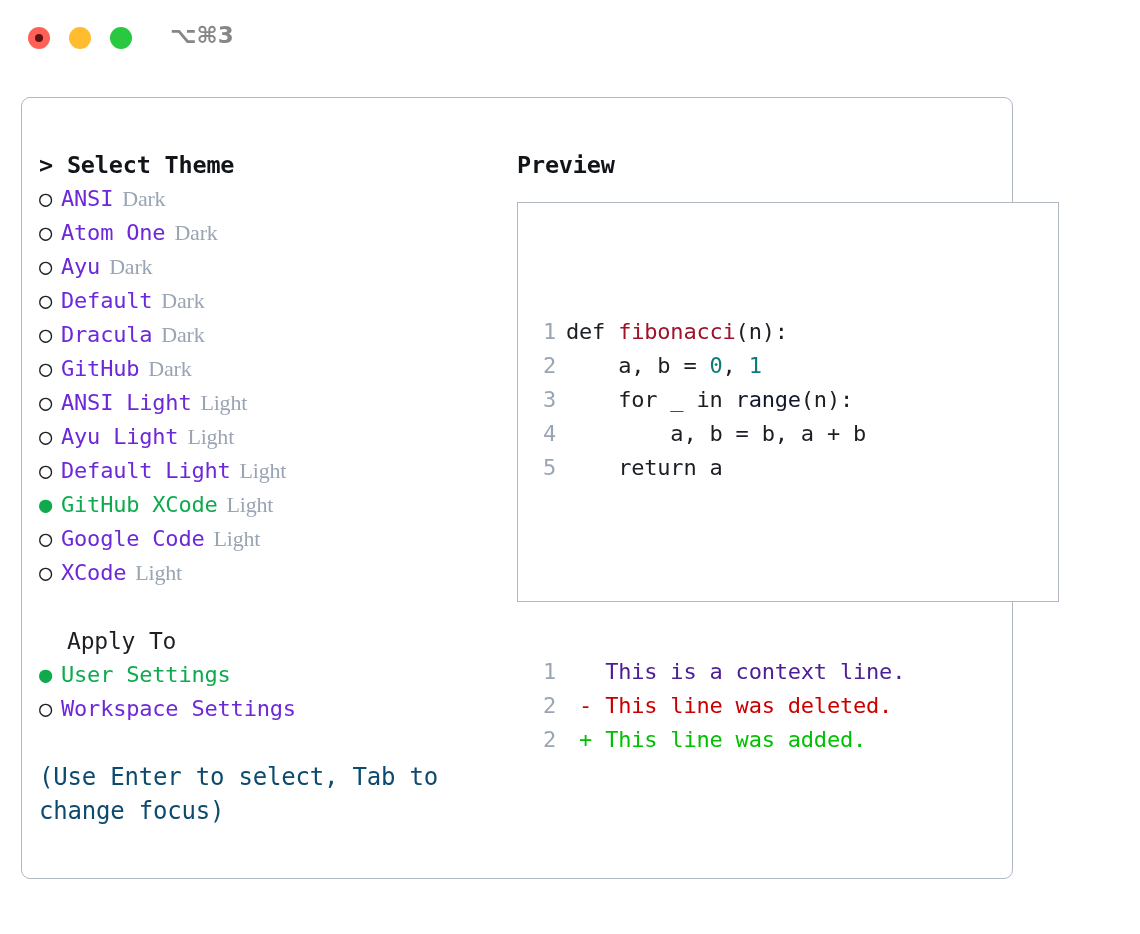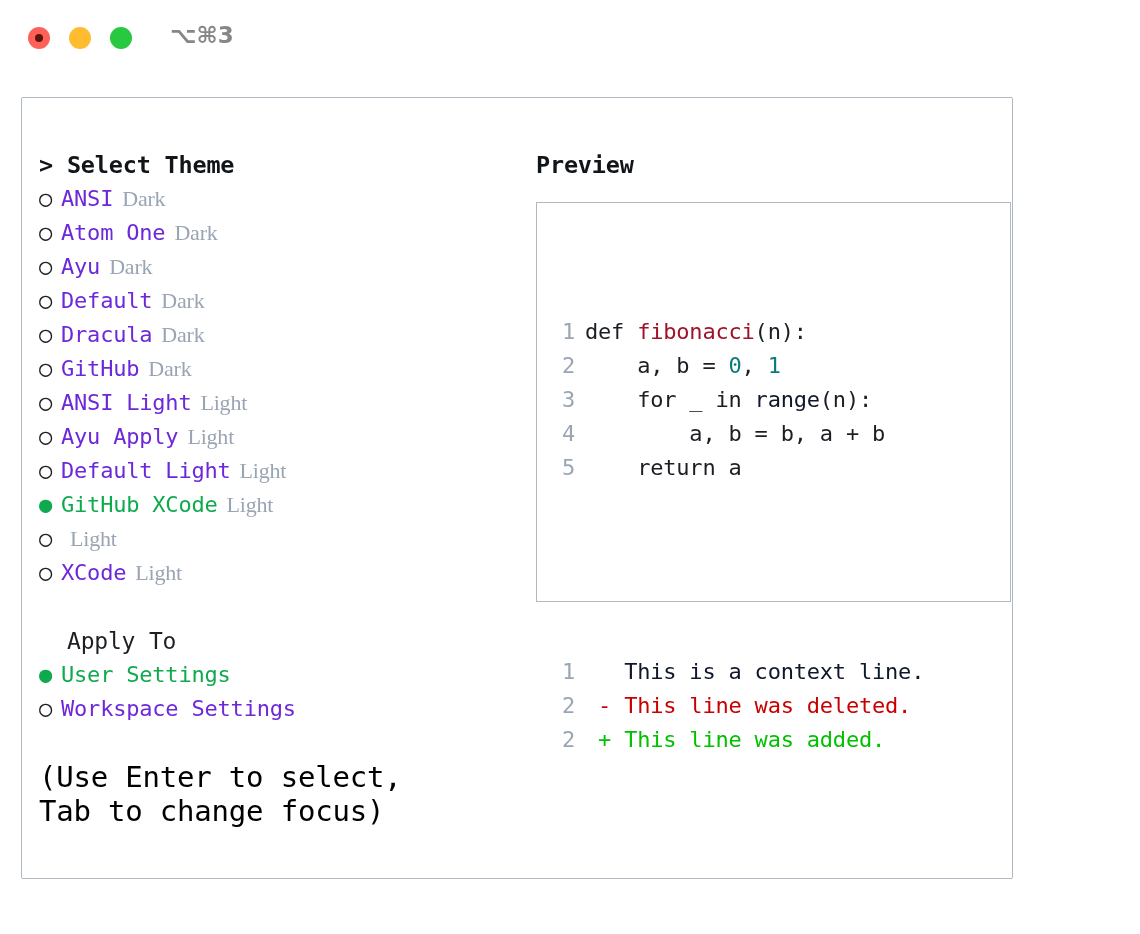--- a/index.html
+++ b/index.html
@@ -64,21 +64,21 @@
     letter-spacing: 0px;
   }
 
   
   .panel {
     position: absolute;
     left: 21px; top: 97px;
     width: 992px;
     height: 782px;
     border: 1.6px solid #b0b8c4;
-    border-radius: 2px;
+    border-radius: 9px;
     box-sizing: border-box;
     background: #ffffff;
   }
 
   .columns {
     position: absolute;
     left: 0; top: 0;
     width: 100%; height: 100%;
   }
 
@@ -125,45 +125,45 @@
     font-size: 23px;
     color: #1b1f24;
     line-height: 34px;
     white-space: pre;
     padding-left: 28px;
     letter-spacing: -0.2px;
   }
   .spacer-lg { height: 34px; }
   .hint {
     margin-top: 34px;
-    font-size: 29px;
-    color: #000000;
+    font-size: 24px;
+    color: #0c4a6e;
     line-height: 34px;
     width: 410px;
     letter-spacing: -0.2px;
   }
 
   
   .right-col {
     position: absolute;
-    left: 473px;
+    left: 454px;
     top: 50px;
     width: 495px;
     padding-left: 41px;
   }
   .preview-title {
     font-size: 23.5px;
     font-weight: bold;
     color: #11151a;
     line-height: 34px;
     letter-spacing: -0.2px;
   }
   .preview-box {
     margin-top: 20px;
-    width: 475px;
+    width: 542px;
     height: 400px;
     border: 1.6px solid #b0b8c4;
     box-sizing: border-box;
     background: #ffffff;
     position: relative;
   }
   .code {
     position: absolute;
     left: 12px;
     top: 44px;
@@ -177,21 +177,21 @@
     display: inline-block;
     width: 26px;
     text-align: right;
     color: #9aa5b4;
     margin-right: 10px;
   }
   .tok-plain { color: #1b1f24; }
   .tok-fn    { color: #a0122a; }
   .tok-num   { color: #0b7a7a; }
   .tok-call  { color: #0f172a; }
-  .diff-ctx  { color: #0f172a; }
+  .diff-ctx  { color: #4c1d95; }
   .diff-del  { color: #c80000; }
   .diff-add  { color: #00c000; }
   .blank-line { display: block; height: 34px; }
 </style>
 </head>
 <body>
 
 <div class="window">
 
   <div class="titlebar">
@@ -209,24 +209,24 @@
       <div class="left-col">
         <div class="section-header">&gt; Select Theme</div>
         <div id="theme-list">
             <div class="opt-row"><span class="bullet">○</span><span class="opt-label">ANSI</span><span class="opt-tag">Dark</span></div>
             <div class="opt-row"><span class="bullet">○</span><span class="opt-label">Atom One</span><span class="opt-tag">Dark</span></div>
             <div class="opt-row"><span class="bullet">○</span><span class="opt-label">Ayu</span><span class="opt-tag">Dark</span></div>
             <div class="opt-row"><span class="bullet">○</span><span class="opt-label">Default</span><span class="opt-tag">Dark</span></div>
             <div class="opt-row"><span class="bullet">○</span><span class="opt-label">Dracula</span><span class="opt-tag">Dark</span></div>
             <div class="opt-row"><span class="bullet">○</span><span class="opt-label">GitHub</span><span class="opt-tag">Dark</span></div>
             <div class="opt-row"><span class="bullet">○</span><span class="opt-label">ANSI Light</span><span class="opt-tag">Light</span></div>
-            <div class="opt-row"><span class="bullet">○</span><span class="opt-label">Ayu Apply</span><span class="opt-tag">Light</span></div>
+            <div class="opt-row"><span class="bullet">○</span><span class="opt-label">Ayu Light</span><span class="opt-tag">Light</span></div>
             <div class="opt-row"><span class="bullet">○</span><span class="opt-label">Default Light</span><span class="opt-tag">Light</span></div>
             <div class="opt-row"><span class="bullet sel">●</span><span class="opt-label sel">GitHub XCode</span><span class="opt-tag">Light</span></div>
-            <div class="opt-row"><span class="bullet">○</span><span class="opt-tag">Light</span></div>
+            <div class="opt-row"><span class="bullet">○</span><span class="opt-label">Google Code</span><span class="opt-tag">Light</span></div>
             <div class="opt-row"><span class="bullet">○</span><span class="opt-label">XCode</span><span class="opt-tag">Light</span></div>
           </div>
         <div class="spacer-lg"></div>
         <div class="apply-header">Apply To</div>
         <div id="apply-list">
             <div class="opt-row"><span class="bullet sel">●</span><span class="opt-label sel">User Settings</span></div>
             <div class="opt-row"><span class="bullet">○</span><span class="opt-label">Workspace Settings</span></div>
           </div>
         <div class="hint">(Use Enter to select, Tab to change focus)</div>
       </div>

